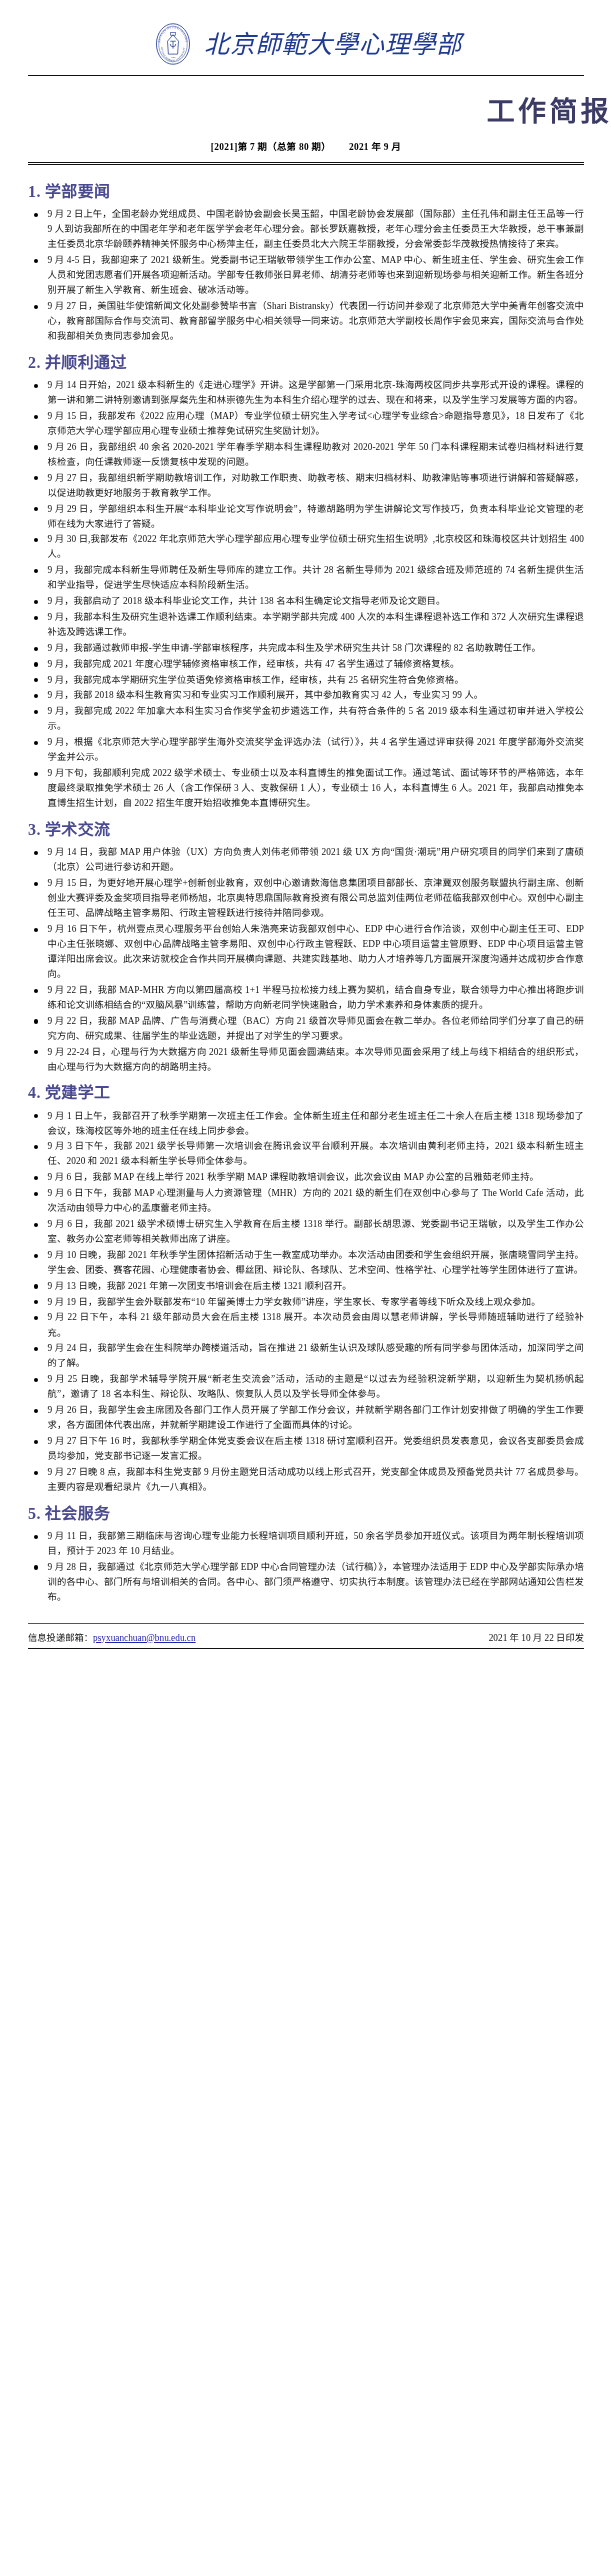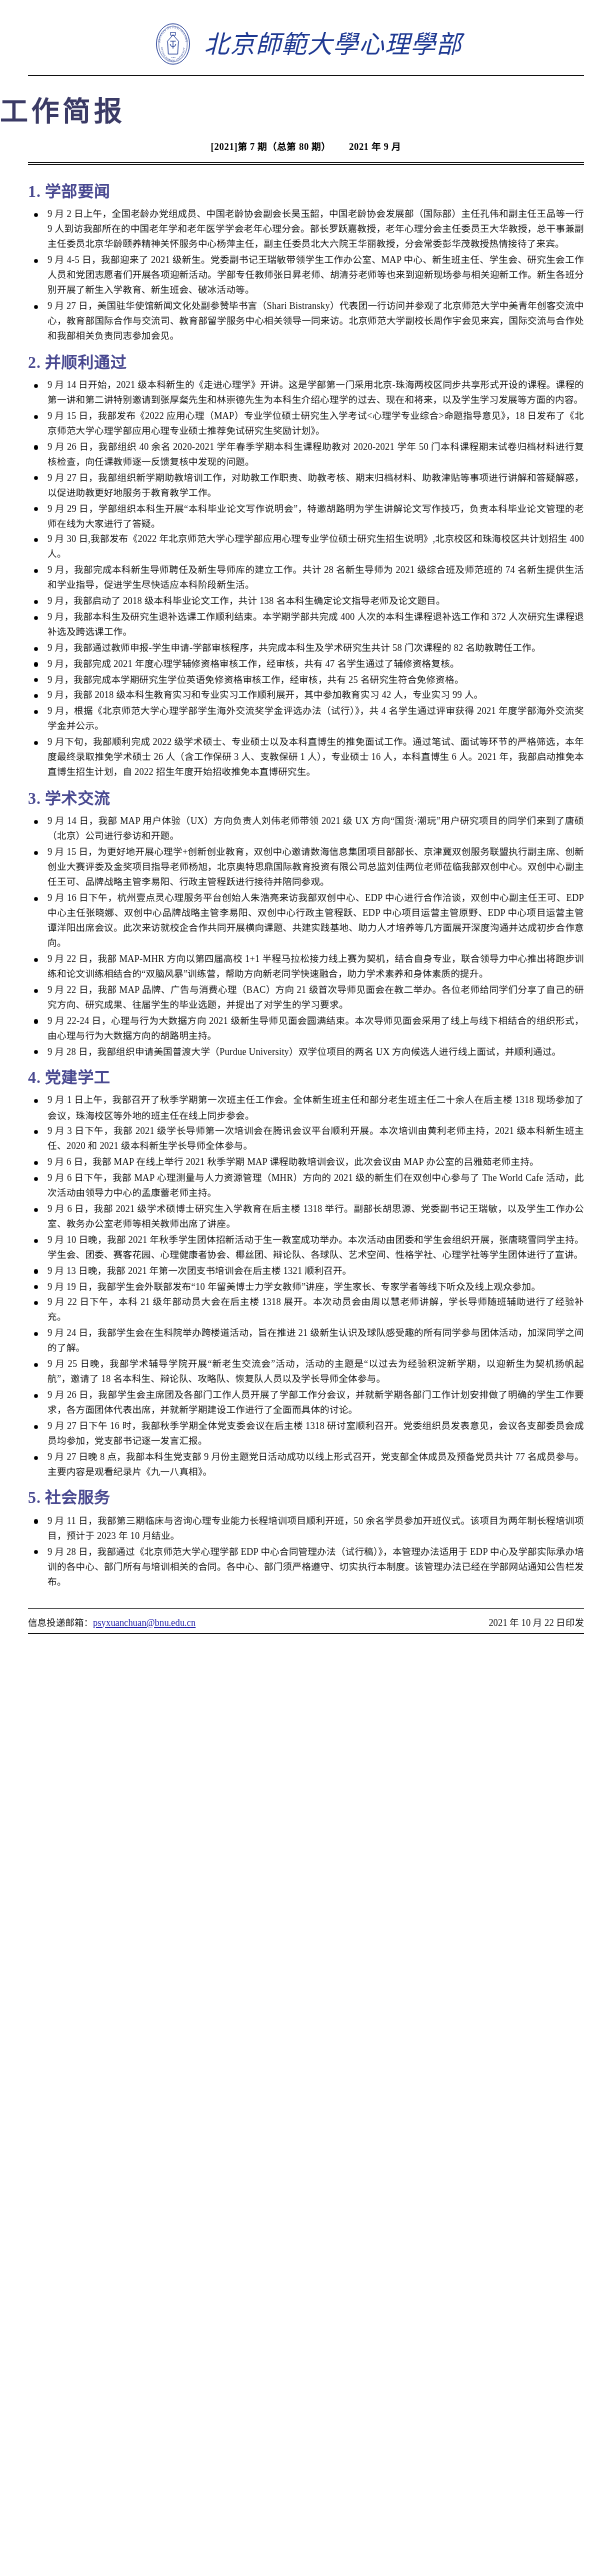--- a/index.html
+++ b/index.html
@@ -49,21 +49,21 @@
   }
 
   .rule-top {
     height: 0;
     border-top: 1.6px solid #111;
     margin: 4.9px 28px 0 28px;
   }
 
   
   .doc-title {
-    text-align: left;
+    text-align: right;
     font-size: 28px;
     font-weight: 700;
     color: #3b3b66;
     letter-spacing: 3.3px;
     margin: 21px 0 0 0;
     line-height: 1.1;
   }
   .issue-line {
     text-align: center;
     font-size: 9.4px;
@@ -222,37 +222,37 @@
         <li>9 月 27 日，我部组织新学期助教培训工作，对助教工作职责、助教考核、期末归档材料、助教津贴等事项进行讲解和答疑解惑，以促进助教更好地服务于教育教学工作。</li>
         <li>9 月 29 日，学部组织本科生开展“本科毕业论文写作说明会”，特邀胡路明为学生讲解论文写作技巧，负责本科毕业论文管理的老师在线为大家进行了答疑。</li>
         <li>9 月 30 日,我部发布《2022 年北京师范大学心理学部应用心理专业学位硕士研究生招生说明》,北京校区和珠海校区共计划招生 400 人。</li>
         <li>9 月，我部完成本科新生导师聘任及新生导师库的建立工作。共计 28 名新生导师为 2021 级综合班及师范班的 74 名新生提供生活和学业指导，促进学生尽快适应本科阶段新生活。</li>
         <li class="spaced">9 月，我部启动了 2018 级本科毕业论文工作，共计 138 名本科生确定论文指导老师及论文题目。</li>
         <li>9 月，我部本科生及研究生退补选课工作顺利结束。本学期学部共完成 400 人次的本科生课程退补选工作和 372 人次研究生课程退补选及跨选课工作。</li>
         <li>9 月，我部通过教师申报-学生申请-学部审核程序，共完成本科生及学术研究生共计 58 门次课程的 82 名助教聘任工作。</li>
         <li>9 月，我部完成 2021 年度心理学辅修资格审核工作，经审核，共有 47 名学生通过了辅修资格复核。</li>
         <li>9 月，我部完成本学期研究生学位英语免修资格审核工作，经审核，共有 25 名研究生符合免修资格。</li>
         <li>9 月，我部 2018 级本科生教育实习和专业实习工作顺利展开，其中参加教育实习 42 人，专业实习 99 人。</li>
+        <li>9 月，我部完成 2022 年加拿大本科生实习合作奖学金初步遴选工作，共有符合条件的 5 名 2019 级本科生通过初审并进入学校公示。</li>
         <li>9 月，根据《北京师范大学心理学部学生海外交流奖学金评选办法（试行）》，共 4 名学生通过评审获得 2021 年度学部海外交流奖学金并公示。</li>
         <li>9 月下旬，我部顺利完成 2022 级学术硕士、专业硕士以及本科直博生的推免面试工作。通过笔试、面试等环节的严格筛选，本年度最终录取推免学术硕士 26 人（含工作保研 3 人、支教保研 1 人），专业硕士 16 人，本科直博生 6 人。2021 年，我部启动推免本直博生招生计划，自 2022 招生年度开始招收推免本直博研究生。</li>
       </ul>
     </section>
 
     <section class="section">
       <h2 class="section-title">
         <span class="num">3.</span><span>学术交流</span>
       </h2>
       <ul class="items">
         <li>9 月 14 日，我部 MAP 用户体验（UX）方向负责人刘伟老师带领 2021 级 UX 方向“国货·潮玩”用户研究项目的同学们来到了唐硕（北京）公司进行参访和开题。</li>
         <li>9 月 15 日，为更好地开展心理学+创新创业教育，双创中心邀请数海信息集团项目部部长、京津冀双创服务联盟执行副主席、创新创业大赛评委及金奖项目指导老师杨旭，北京奥特思鼎国际教育投资有限公司总监刘佳两位老师莅临我部双创中心。双创中心副主任王可、品牌战略主管李易阳、行政主管程跃进行接待并陪同参观。</li>
         <li>9 月 16 日下午，杭州壹点灵心理服务平台创始人朱浩亮来访我部双创中心、EDP 中心进行合作洽谈，双创中心副主任王可、EDP 中心主任张晓娜、双创中心品牌战略主管李易阳、双创中心行政主管程跃、EDP 中心项目运营主管原野、EDP 中心项目运营主管谭洋阳出席会议。此次来访就校企合作共同开展横向课题、共建实践基地、助力人才培养等几方面展开深度沟通并达成初步合作意向。</li>
         <li>9 月 22 日，我部 MAP-MHR 方向以第四届高校 1+1 半程马拉松接力线上赛为契机，结合自身专业，联合领导力中心推出将跑步训练和论文训练相结合的“双脑风暴”训练营，帮助方向新老同学快速融合，助力学术素养和身体素质的提升。</li>
         <li>9 月 22 日，我部 MAP 品牌、广告与消费心理（BAC）方向 21 级首次导师见面会在教二举办。各位老师给同学们分享了自己的研究方向、研究成果、往届学生的毕业选题，并提出了对学生的学习要求。</li>
         <li>9 月 22-24 日，心理与行为大数据方向 2021 级新生导师见面会圆满结束。本次导师见面会采用了线上与线下相结合的组织形式，由心理与行为大数据方向的胡路明主持。</li>
-        <li>9 月 28 日，我部组织申请美国普渡大学（Purdue University）双学位项目的两名 UX 方向候选人进行线上面试，并顺利通过。</li>
       </ul>
     </section>
 
     <section class="section">
       <h2 class="section-title">
         <span class="num">4.</span><span>党建学工</span>
       </h2>
       <ul class="items">
         <li>9 月 1 日上午，我部召开了秋季学期第一次班主任工作会。全体新生班主任和部分老生班主任二十余人在后主楼 1318 现场参加了会议，珠海校区等外地的班主任在线上同步参会。</li>
         <li>9 月 3 日下午，我部 2021 级学长导师第一次培训会在腾讯会议平台顺利开展。本次培训由黄利老师主持，2021 级本科新生班主任、2020 和 2021 级本科新生学长导师全体参与。</li>

